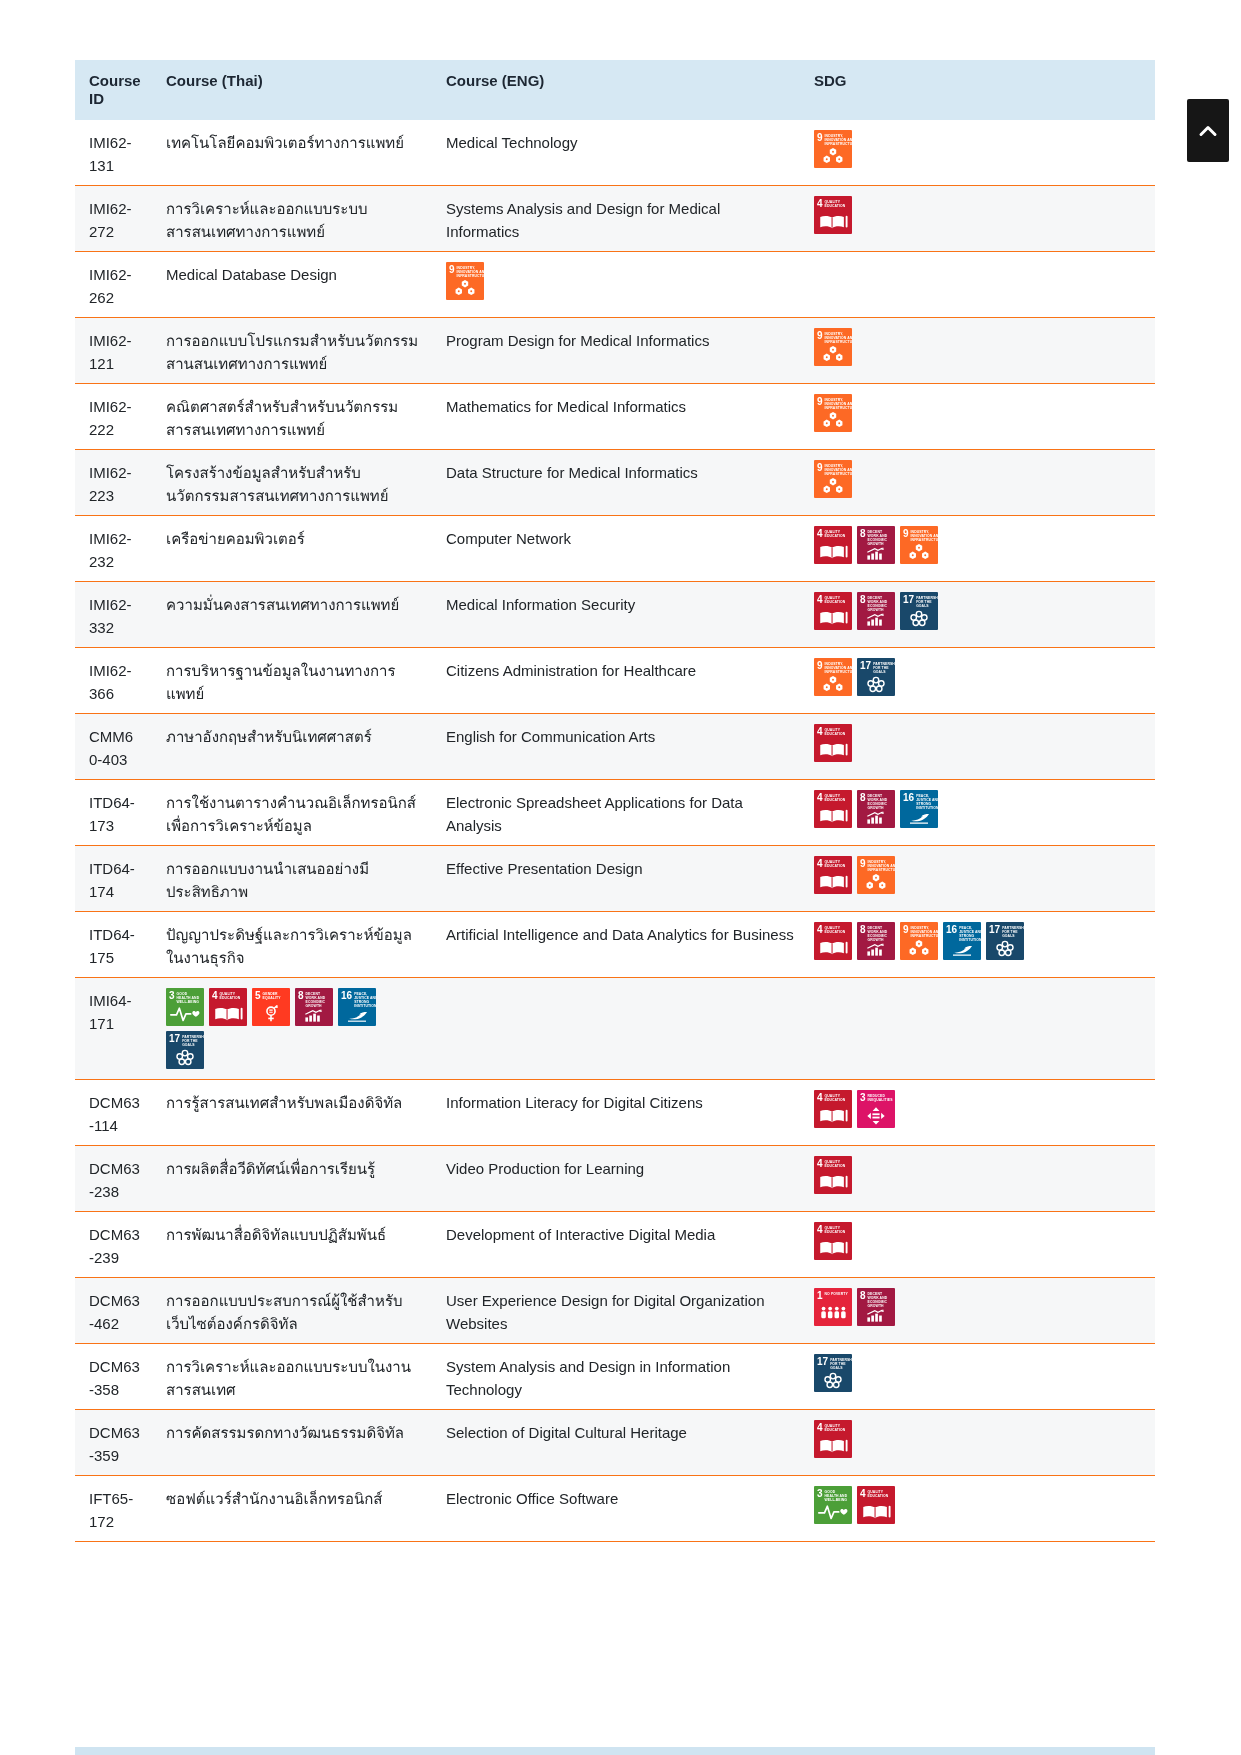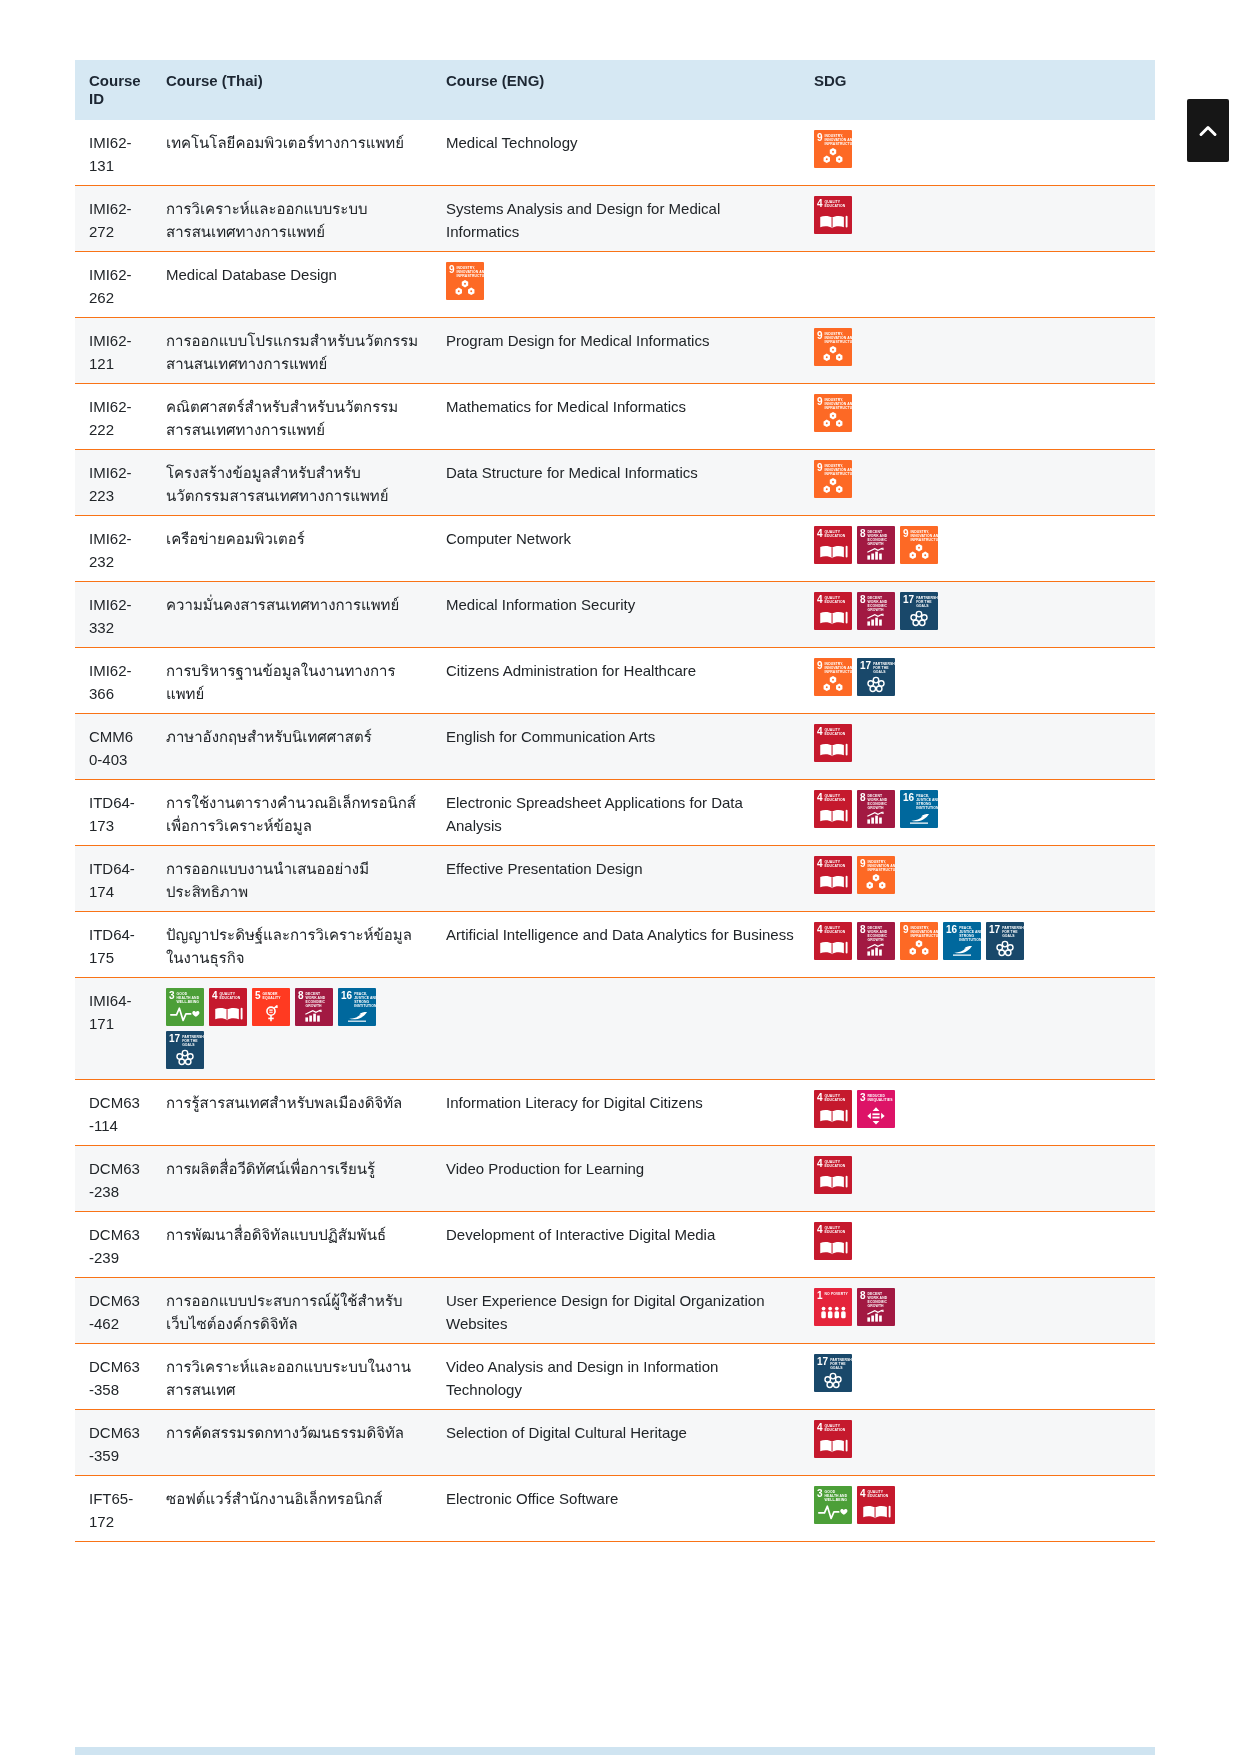--- a/index.html
+++ b/index.html
@@ -691,21 +691,21 @@
               <polyline points="7,8 16.5,3.4 20.5,5.4 26.5,2.6" fill="none" stroke="#fff" stroke-width="1.6"></polyline>
               <path d="M27.4 1.8 l0.4 3.4 l-3.4 -0.6 z" fill="#fff"></path>
             </svg>
           </div>
         </div>
   </div>
 
   <div class="trow">
     <div class="cell">DCM63-358</div>
     <div class="cell">การวิเคราะห์และออกแบบระบบในงานสารสนเทศ</div>
-    <div class="cell eng">Video Analysis and Design in Information Technology</div>
+    <div class="cell eng">System Analysis and Design in Information Technology</div>
     <div class="sdg-cell">
           <div class="sdg" style="background: rgb(25, 72, 106);">
             <div class="sdg-top">
               <span class="sdg-num">17</span>
               <span class="sdg-title">PARTNERSHIPS FOR THE GOALS</span>
             </div>
             <svg viewBox="0 0 36 20">
               <g fill="none" stroke="#fff" stroke-width="1.5">
                 <circle cx="18" cy="6" r="2.9"></circle>
                 <circle cx="12.4" cy="9.5" r="2.9"></circle>

